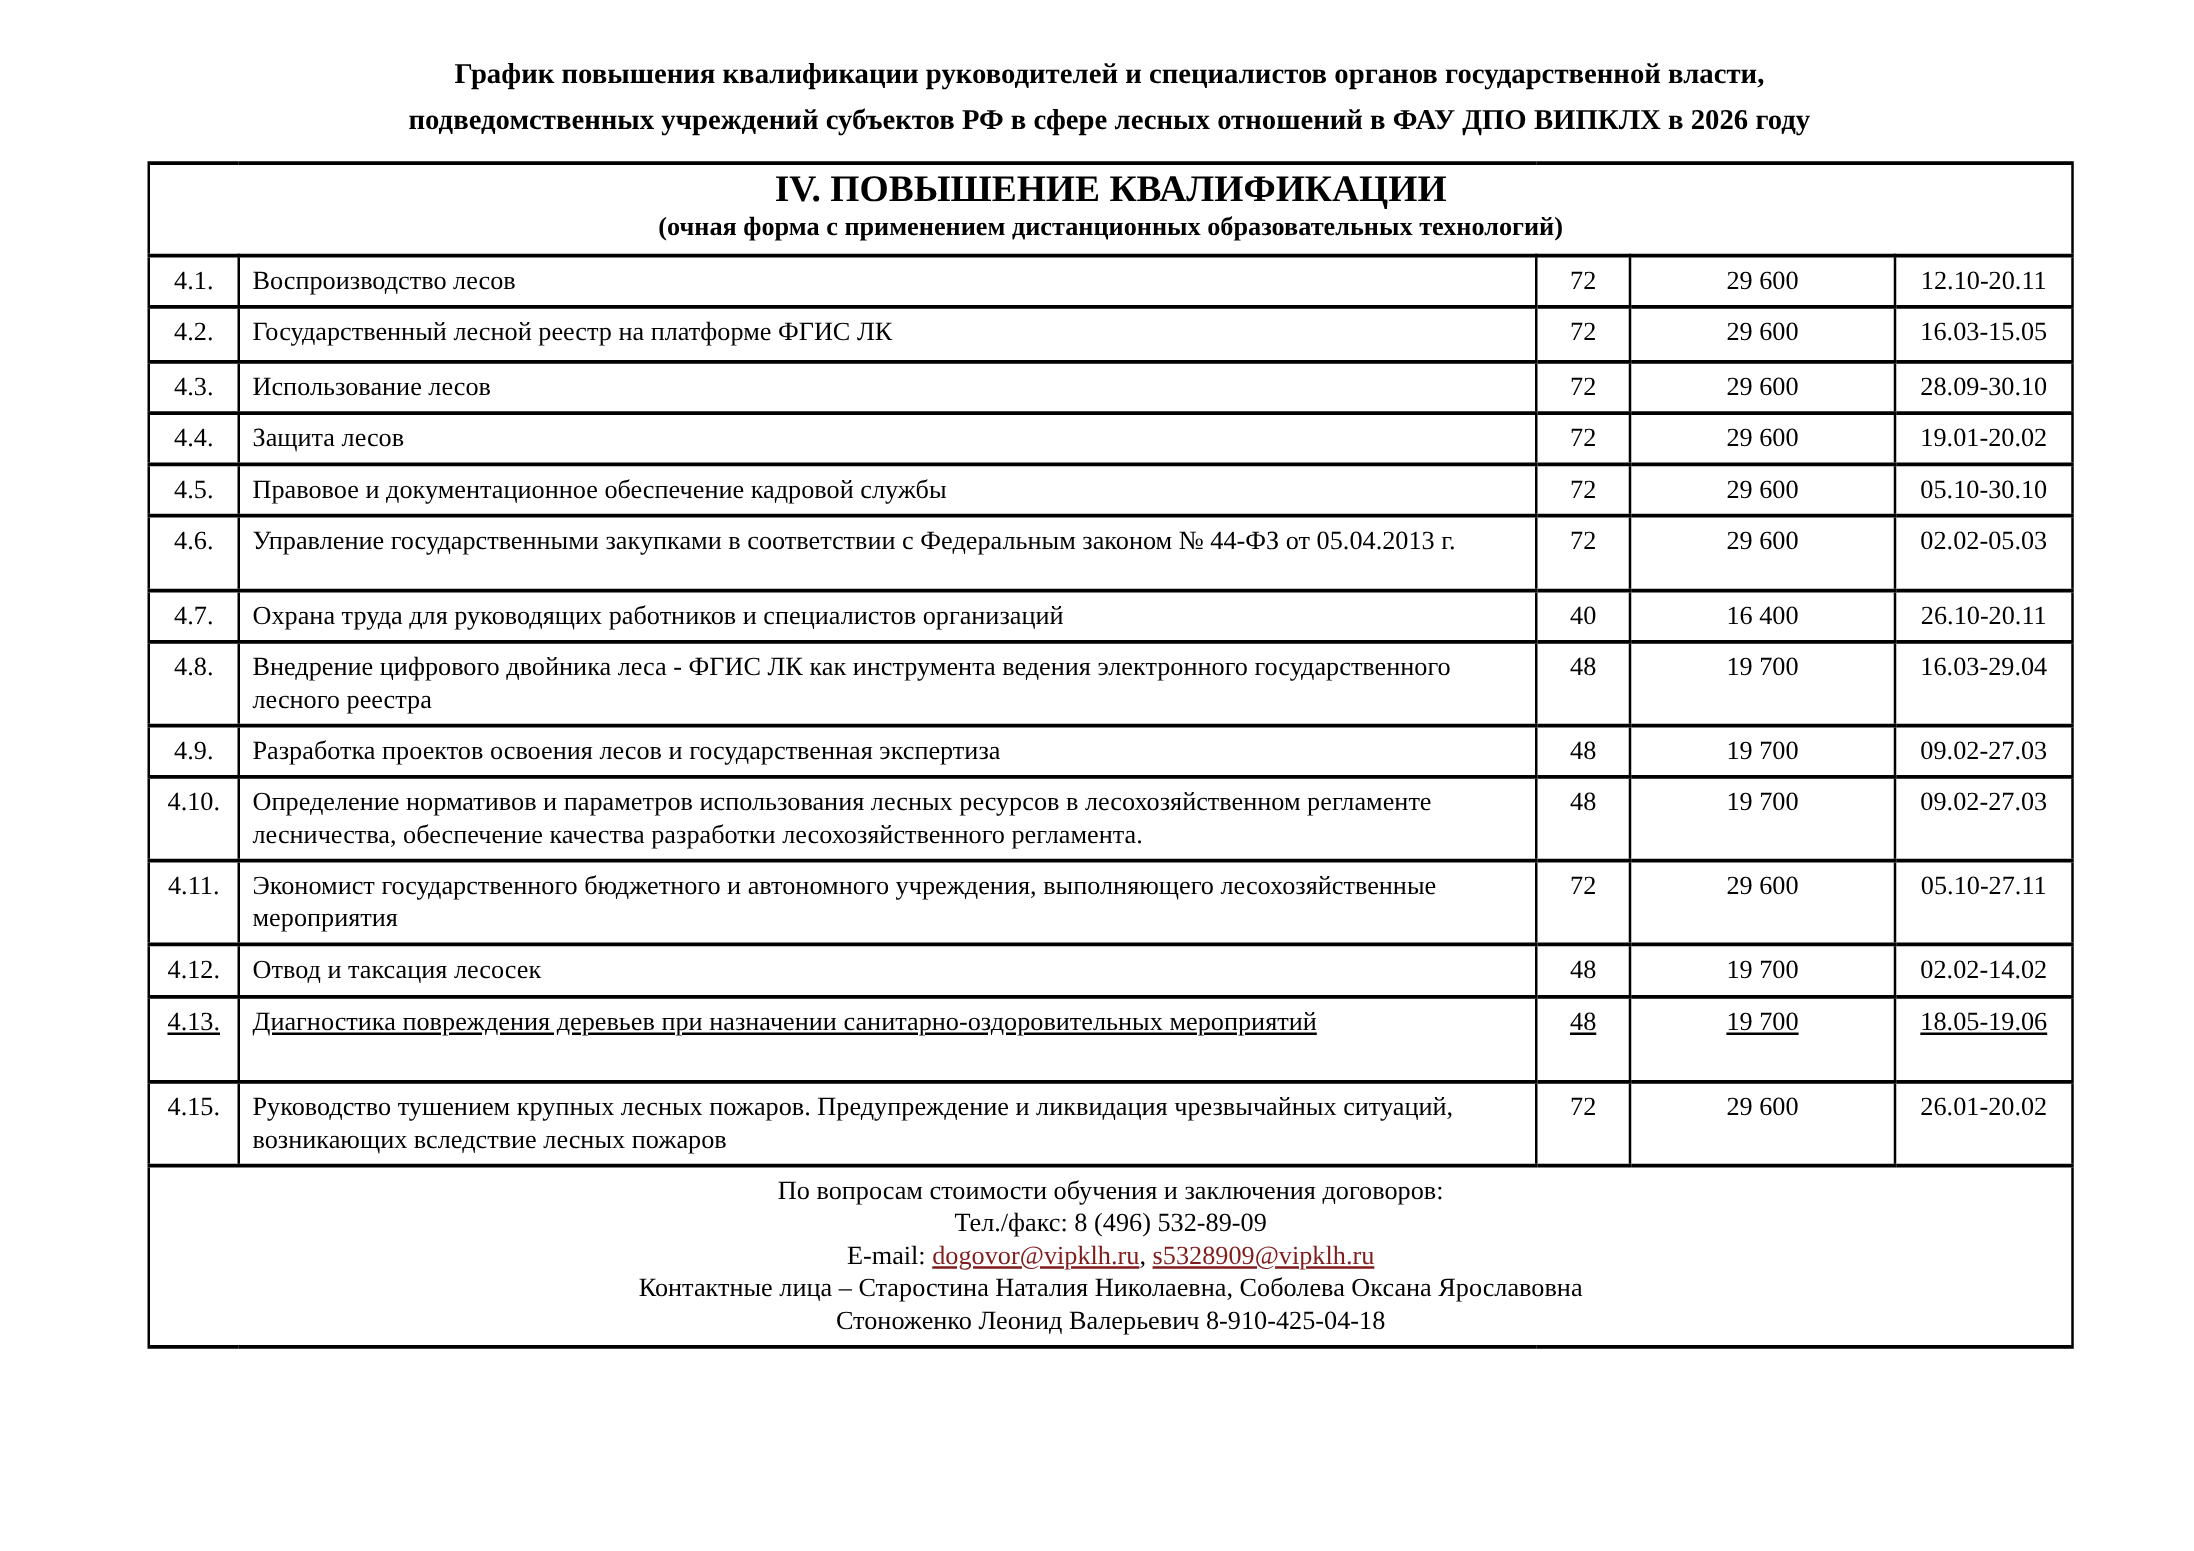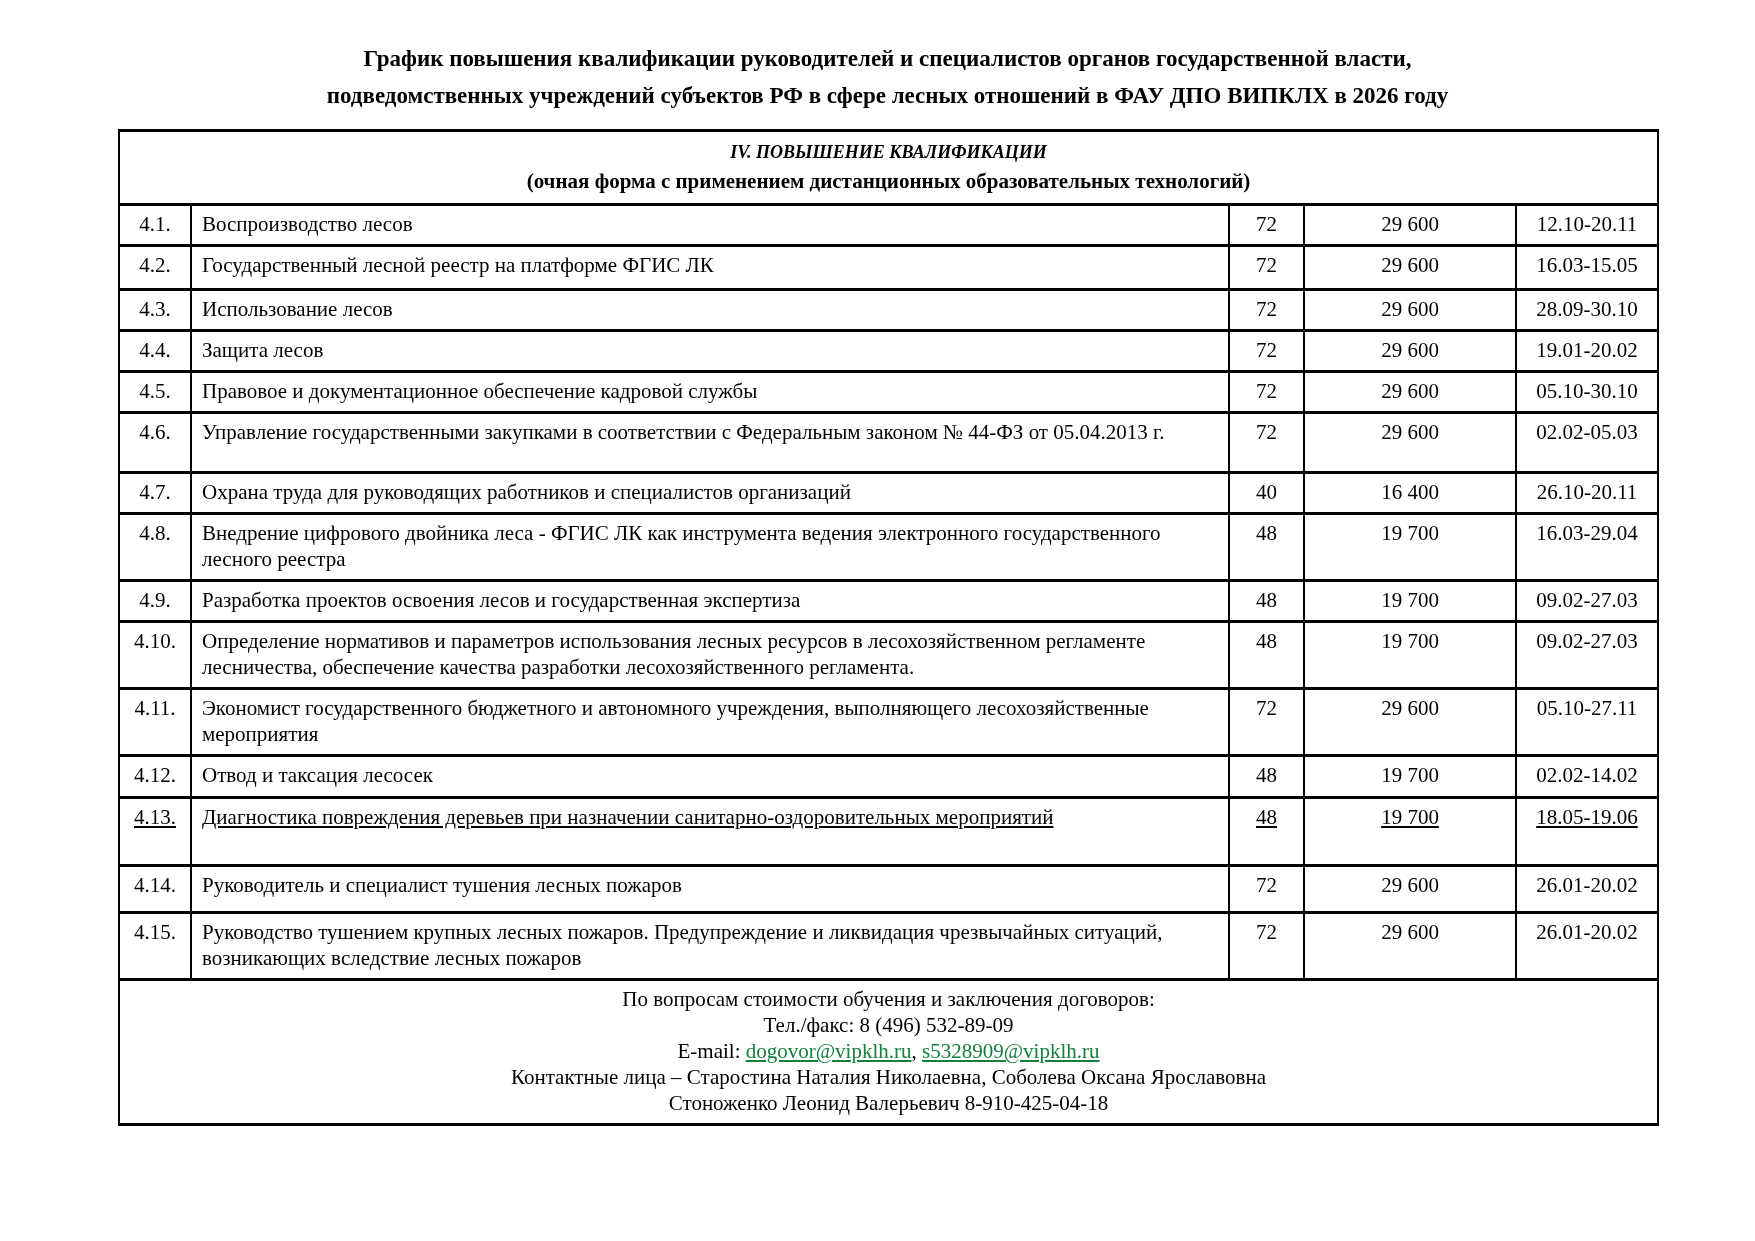--- a/index.html
+++ b/index.html
@@ -33,21 +33,21 @@
     border-top-width: 3px;
     border-bottom-width: 3px;
     vertical-align: top;
     font-size: 21px;
     line-height: 26px;
     padding: 5px 10px 7px 10px;
     overflow: hidden;
   }
 
   td.section-header-cell { text-align: center; padding: 9px 10px 10px 10px; }
-  .section-title   { font-weight: bold; font-size: 18px; line-height: 30px; font-style: italic; }
+  .section-title   { font-weight: bold; font-size: 30px; line-height: 30px; }
   .section-subtitle{ font-weight: bold; font-size: 21px; line-height: 29px; }
 
   .col-num   { text-align: center; padding-left: 4px; padding-right: 4px; }
   .col-name  { text-align: left; border-radius: 11px; }
   .col-hours { text-align: center; padding-left: 4px; padding-right: 4px; }
   .col-price { text-align: center; }
   .col-dates { text-align: center; padding-left: 3px; padding-right: 3px; white-space: nowrap; }
 
   
   tbody#course-rows tr:nth-child(1)  { height: 41px; }
@@ -66,21 +66,21 @@
   tbody#course-rows tr:nth-child(14) { height: 47px; }
   tbody#course-rows tr:nth-child(15) { height: 64px; }
 
   td.contacts-cell {
     text-align: center;
     padding: 7px 10px 38px 10px;
     line-height: 28px;
   }
   .contacts-line { display: block; }
   a.email-link {
-    color: #15803d;
+    color: #7f1d1d;
     text-decoration: underline;
     cursor: pointer;
   }
 </style>
 </head>
 <body>
 
 <div class="page">
 
   <div class="doc-title">
@@ -191,27 +191,20 @@
           <td class="col-dates">02.02-14.02</td>
         </tr>
         <tr>
           <td class="col-num">4.13.</td>
           <td class="col-name">Диагностика повреждения деревьев при назначении санитарно-оздоровительных мероприятий</td>
           <td class="col-hours">48</td>
           <td class="col-price">19 700</td>
           <td class="col-dates">18.05-19.06</td>
         </tr>
         <tr>
-          <td class="col-num">4.14.</td>
-          <td class="col-name">Руководитель и специалист тушения лесных пожаров</td>
-          <td class="col-hours">72</td>
-          <td class="col-price">29 600</td>
-          <td class="col-dates">26.01-20.02</td>
-        </tr>
-        <tr>
           <td class="col-num">4.15.</td>
           <td class="col-name">Руководство тушением крупных лесных пожаров. Предупреждение и ликвидация чрезвычайных ситуаций, возникающих вследствие лесных пожаров</td>
           <td class="col-hours">72</td>
           <td class="col-price">29 600</td>
           <td class="col-dates">26.01-20.02</td>
         </tr>
       </tbody>
     <tbody>
       <tr>
         <td class="contacts-cell" colspan="5">

